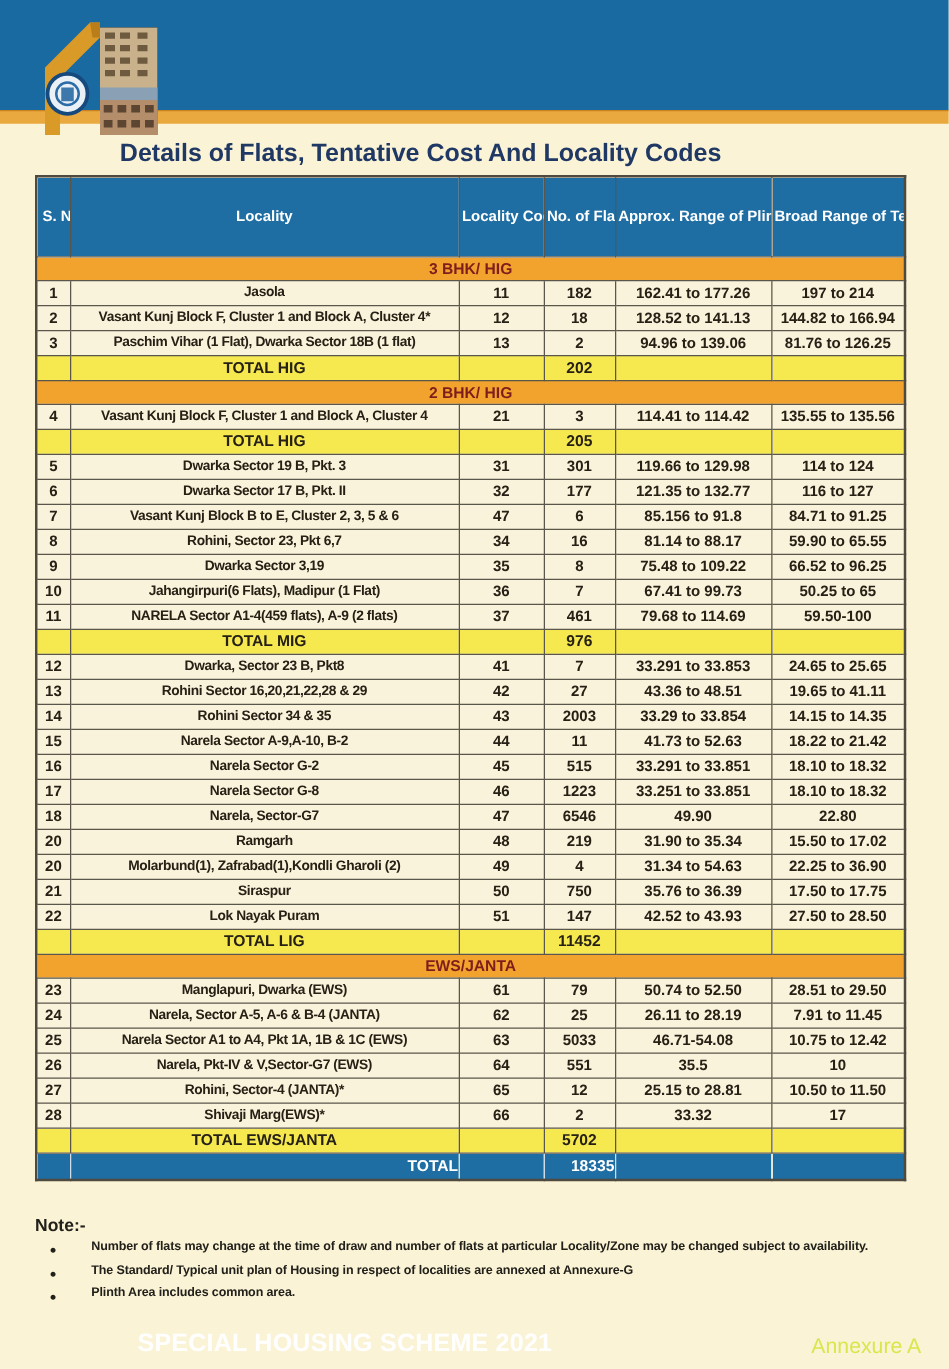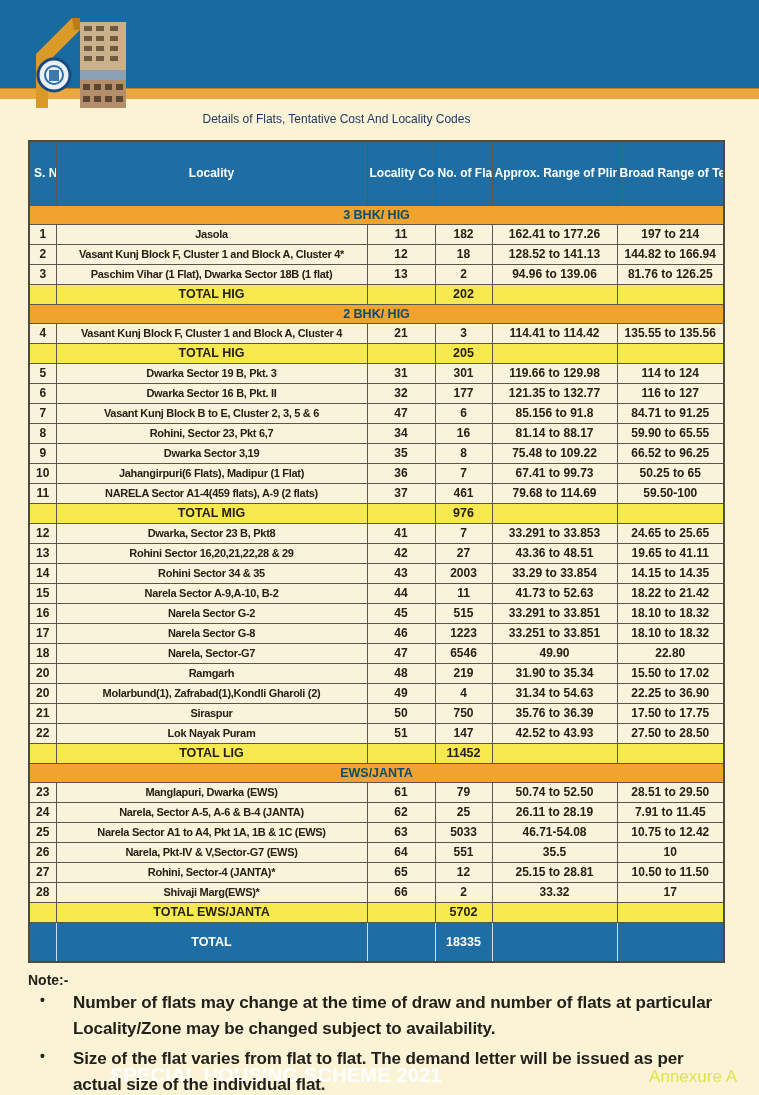--- a/index.html
+++ b/index.html
@@ -26,21 +26,21 @@
   }
   .annexure {
     position:absolute; right:22px; bottom:8px;
     color: var(--annexure-green, #d9e74d); font-weight:normal; font-size:17px;
   }
   .logo { position:absolute; left:28px; top:12px; width:106px; height:100px; z-index:5; }
 
   
   .page-title {
     position:absolute; top:112px; left:0; width:673px;
-    text-align:center; font-weight:normal; font-size:12px;
+    text-align:center; font-weight:bold; font-size:20px;
     color: var(--title-navy, #1f3864);
   }
 
   
   table.flats {
     position:absolute; top:140px; left:28px;
     width:695px; border-collapse:collapse; table-layout:fixed;
     border:2px solid #4e4a40;
   }
   table.flats td, table.flats th {
@@ -48,44 +48,45 @@
     text-align:center; vertical-align:middle;
   }
   thead th {
     background: var(--header-blue, #1e6da3); color:#fff;
     font-size:12px; font-weight:bold; line-height:1.18;
     white-space:normal; padding:5px 2px; height:64px;
     border:1px solid #cfdde8;
   }
   thead th.sno-h { text-align:left; padding-left:4px; }
   tr.section-row td {
-    background: var(--section-orange, #f1a32d); color:#0c4a6e;
+    background: var(--section-orange, #f1a32d); color:#7f1d1d;
     font-weight:bold; font-size:12.5px; height:19px;
   }
   tr.data-row td {
     background: var(--row-cream, #faf3dc); color:#262015;
     font-weight:bold; font-size:12px; height:20px;
   }
   tr.data-row td.loc { font-size:11px; letter-spacing:-0.3px; }
   tr.total-row td {
     background: var(--total-yellow, #f6e94f); color:#262015;
     font-weight:bold; font-size:12.5px; height:20px;
   }
   tr.grand-row td {
     background: var(--header-blue, #1e6da3); color:#ffffff;
-    font-weight:bold; font-size:12.5px; height:40px;
+    font-weight:bold; font-size:12.5px; height:22px;
     border:1px solid #cfdde8;
+    text-align:right;
   }
 
   
   .notes { position:absolute; top:972px; left:28px; width:706px; color:#21201a; }
   .notes-heading { font-weight:bold; font-size:14px; margin-bottom:2px; }
   .notes ul { list-style:none; }
   .notes li {
-    position:relative; padding-left:45px; font-weight:bold; font-size:17px;
+    position:relative; padding-left:45px; font-weight:bold; font-size:10px;
     line-height:1.55; margin-bottom:3px; letter-spacing:-0.1px;
   }
   .notes li::before { content:"\2022"; position:absolute; left:12px; font-size:14px; }
 </style>
 </head>
 <body>
 
 <div class="banner"></div>
 <div class="gold-stripe"></div>
 
@@ -212,21 +213,21 @@
       <tr class="data-row">
         <td>5</td>
         <td class="loc">Dwarka Sector 19 B, Pkt. 3</td>
         <td>31</td>
         <td>301</td>
         <td>119.66 to 129.98</td>
         <td>114 to 124</td>
       </tr>
       <tr class="data-row">
         <td>6</td>
-        <td class="loc">Dwarka Sector 16 B, Pkt. II</td>
+        <td class="loc">Dwarka Sector 17 B, Pkt. II</td>
         <td>32</td>
         <td>177</td>
         <td>121.35 to 132.77</td>
         <td>116 to 127</td>
       </tr>
       <tr class="data-row">
         <td>7</td>
         <td class="loc">Vasant Kunj Block B to E, Cluster 2, 3, 5 &amp; 6</td>
         <td>47</td>
         <td>6</td>
@@ -436,17 +437,16 @@
         <td></td>
         <td></td>
       </tr>
     </tbody>
 </table>
 
 <div class="notes">
   <div class="notes-heading">Note:-</div>
   <ul>
     <li>Number of flats may change at the time of draw and number of flats at particular Locality/Zone may be changed subject to availability.</li>
-    <li>Size of the flat varies from flat to flat. The demand letter will be issued as per actual size of the individual flat.</li>
     <li>The Standard/ Typical unit plan of Housing in respect of localities are annexed at Annexure-G</li>
     <li>Plinth Area includes common area.</li>
   </ul>
 </div>
 
 </body></html>

